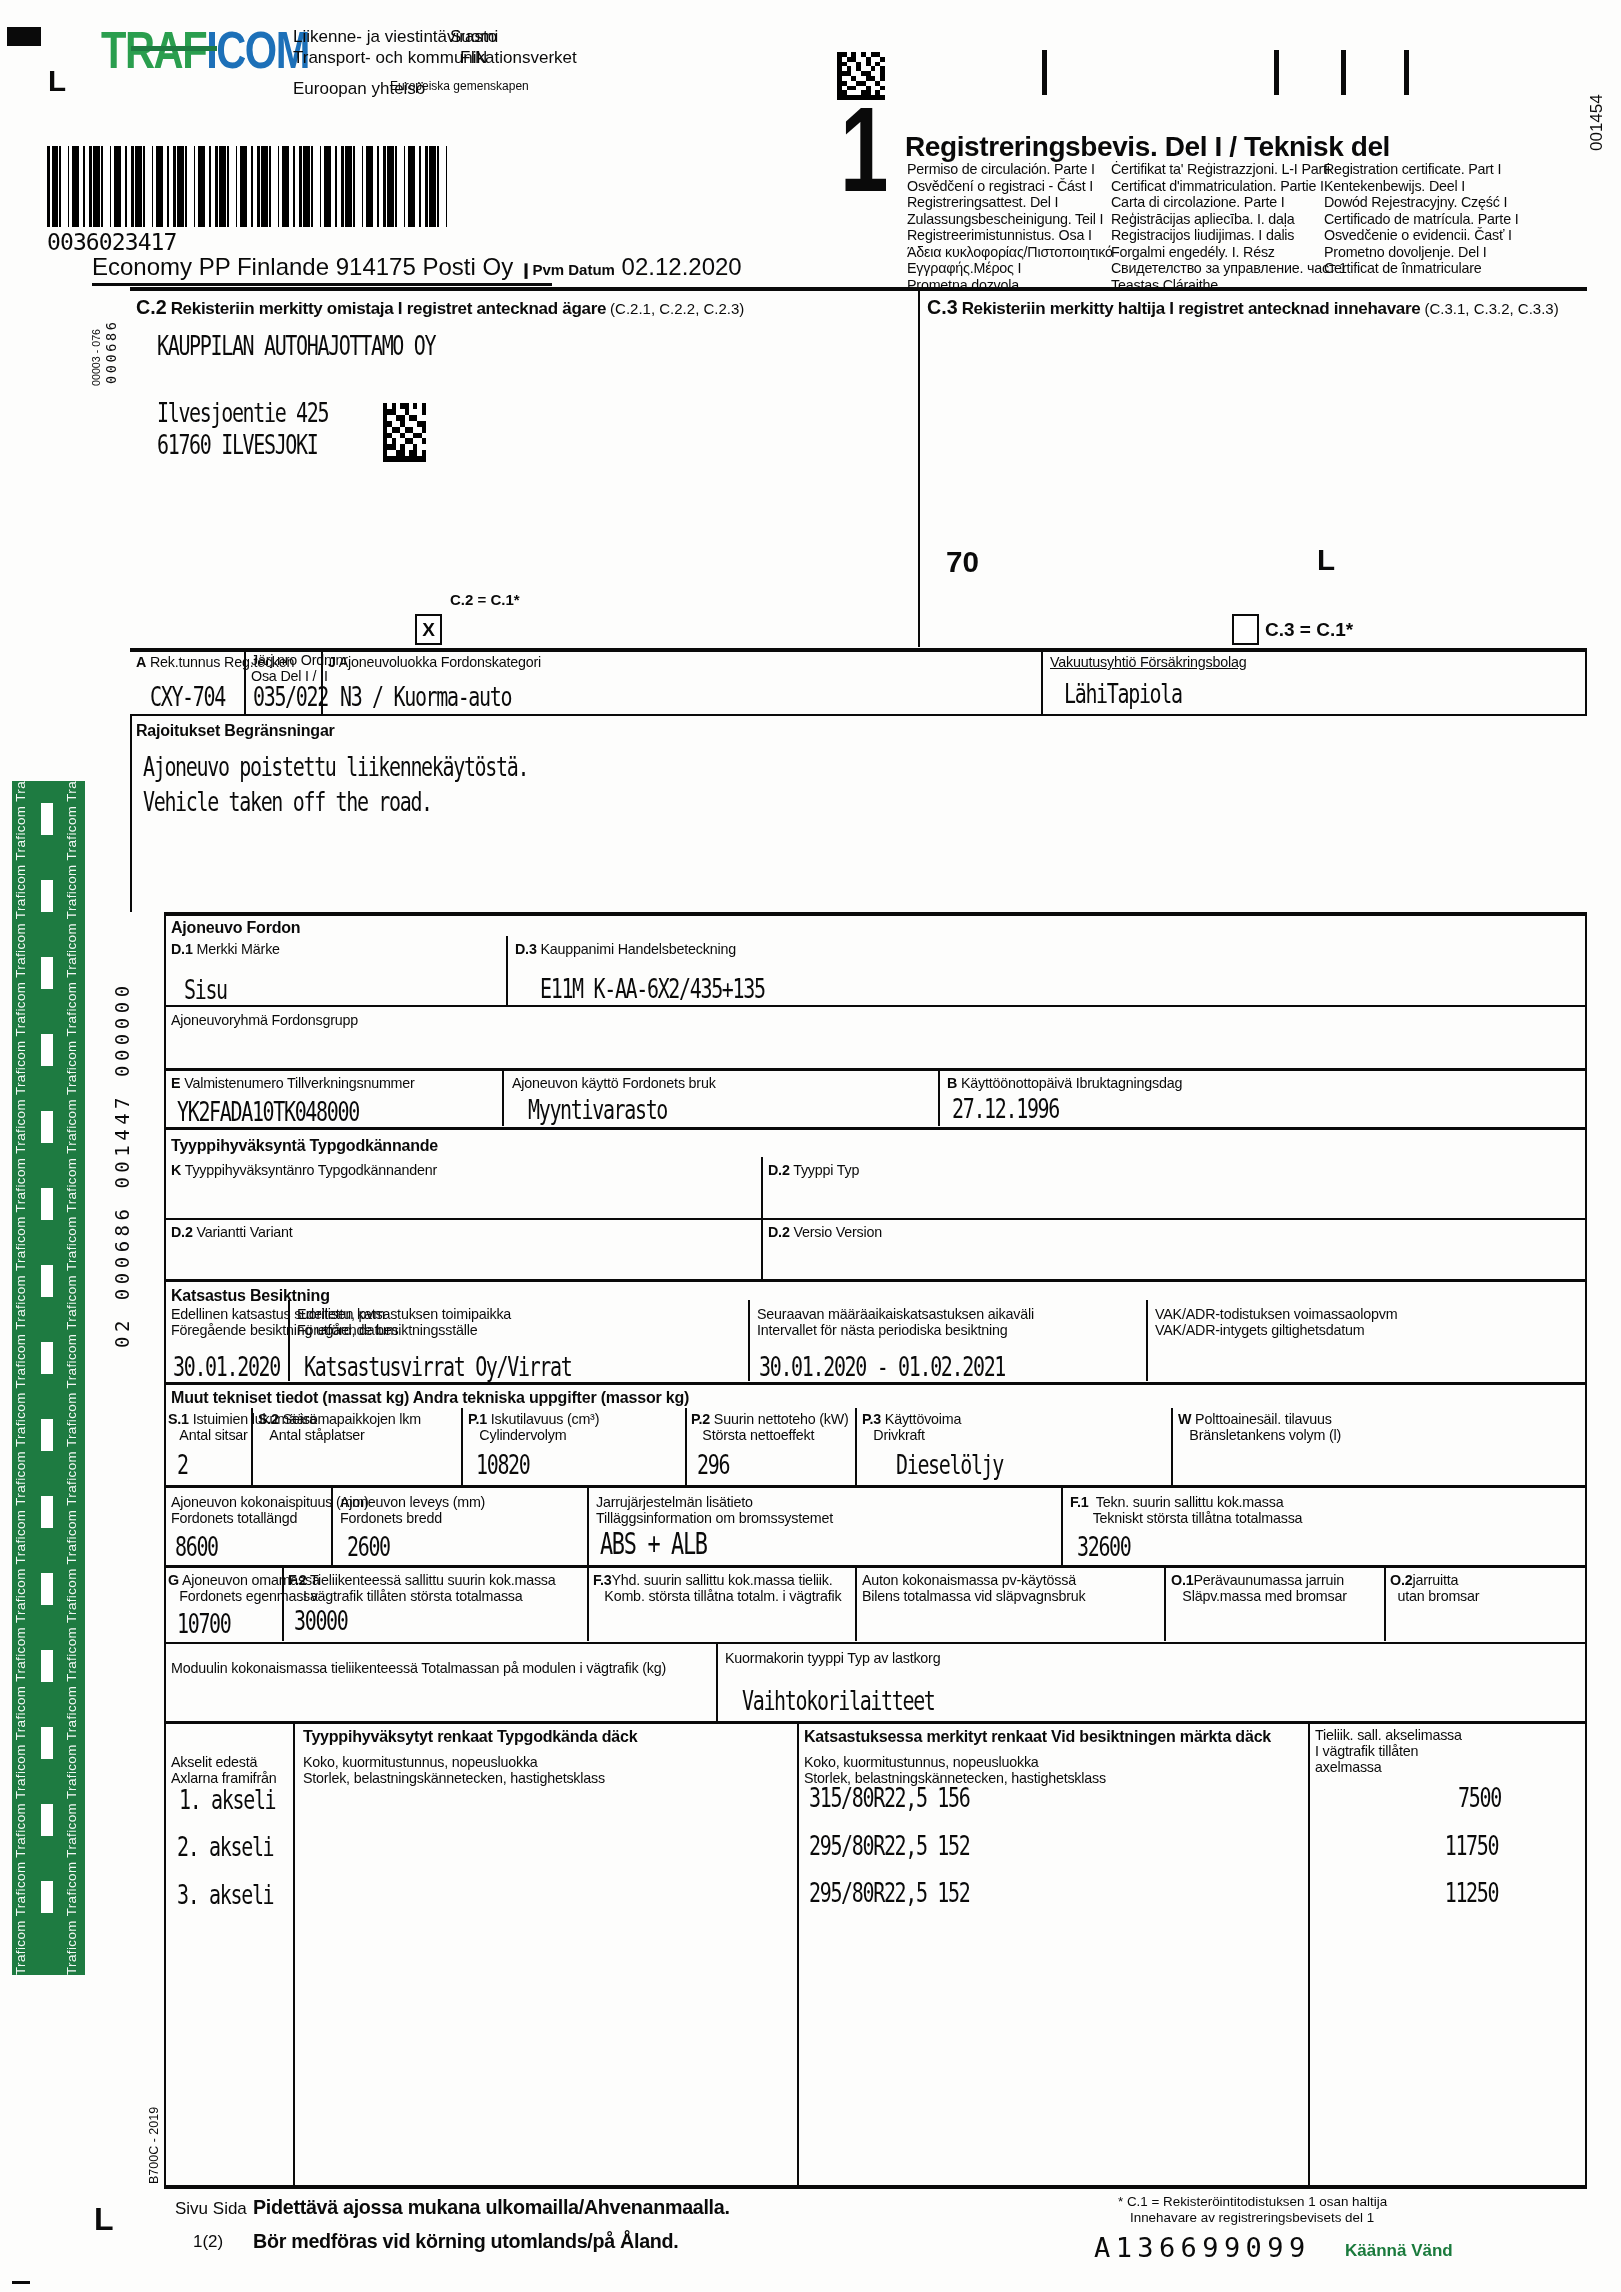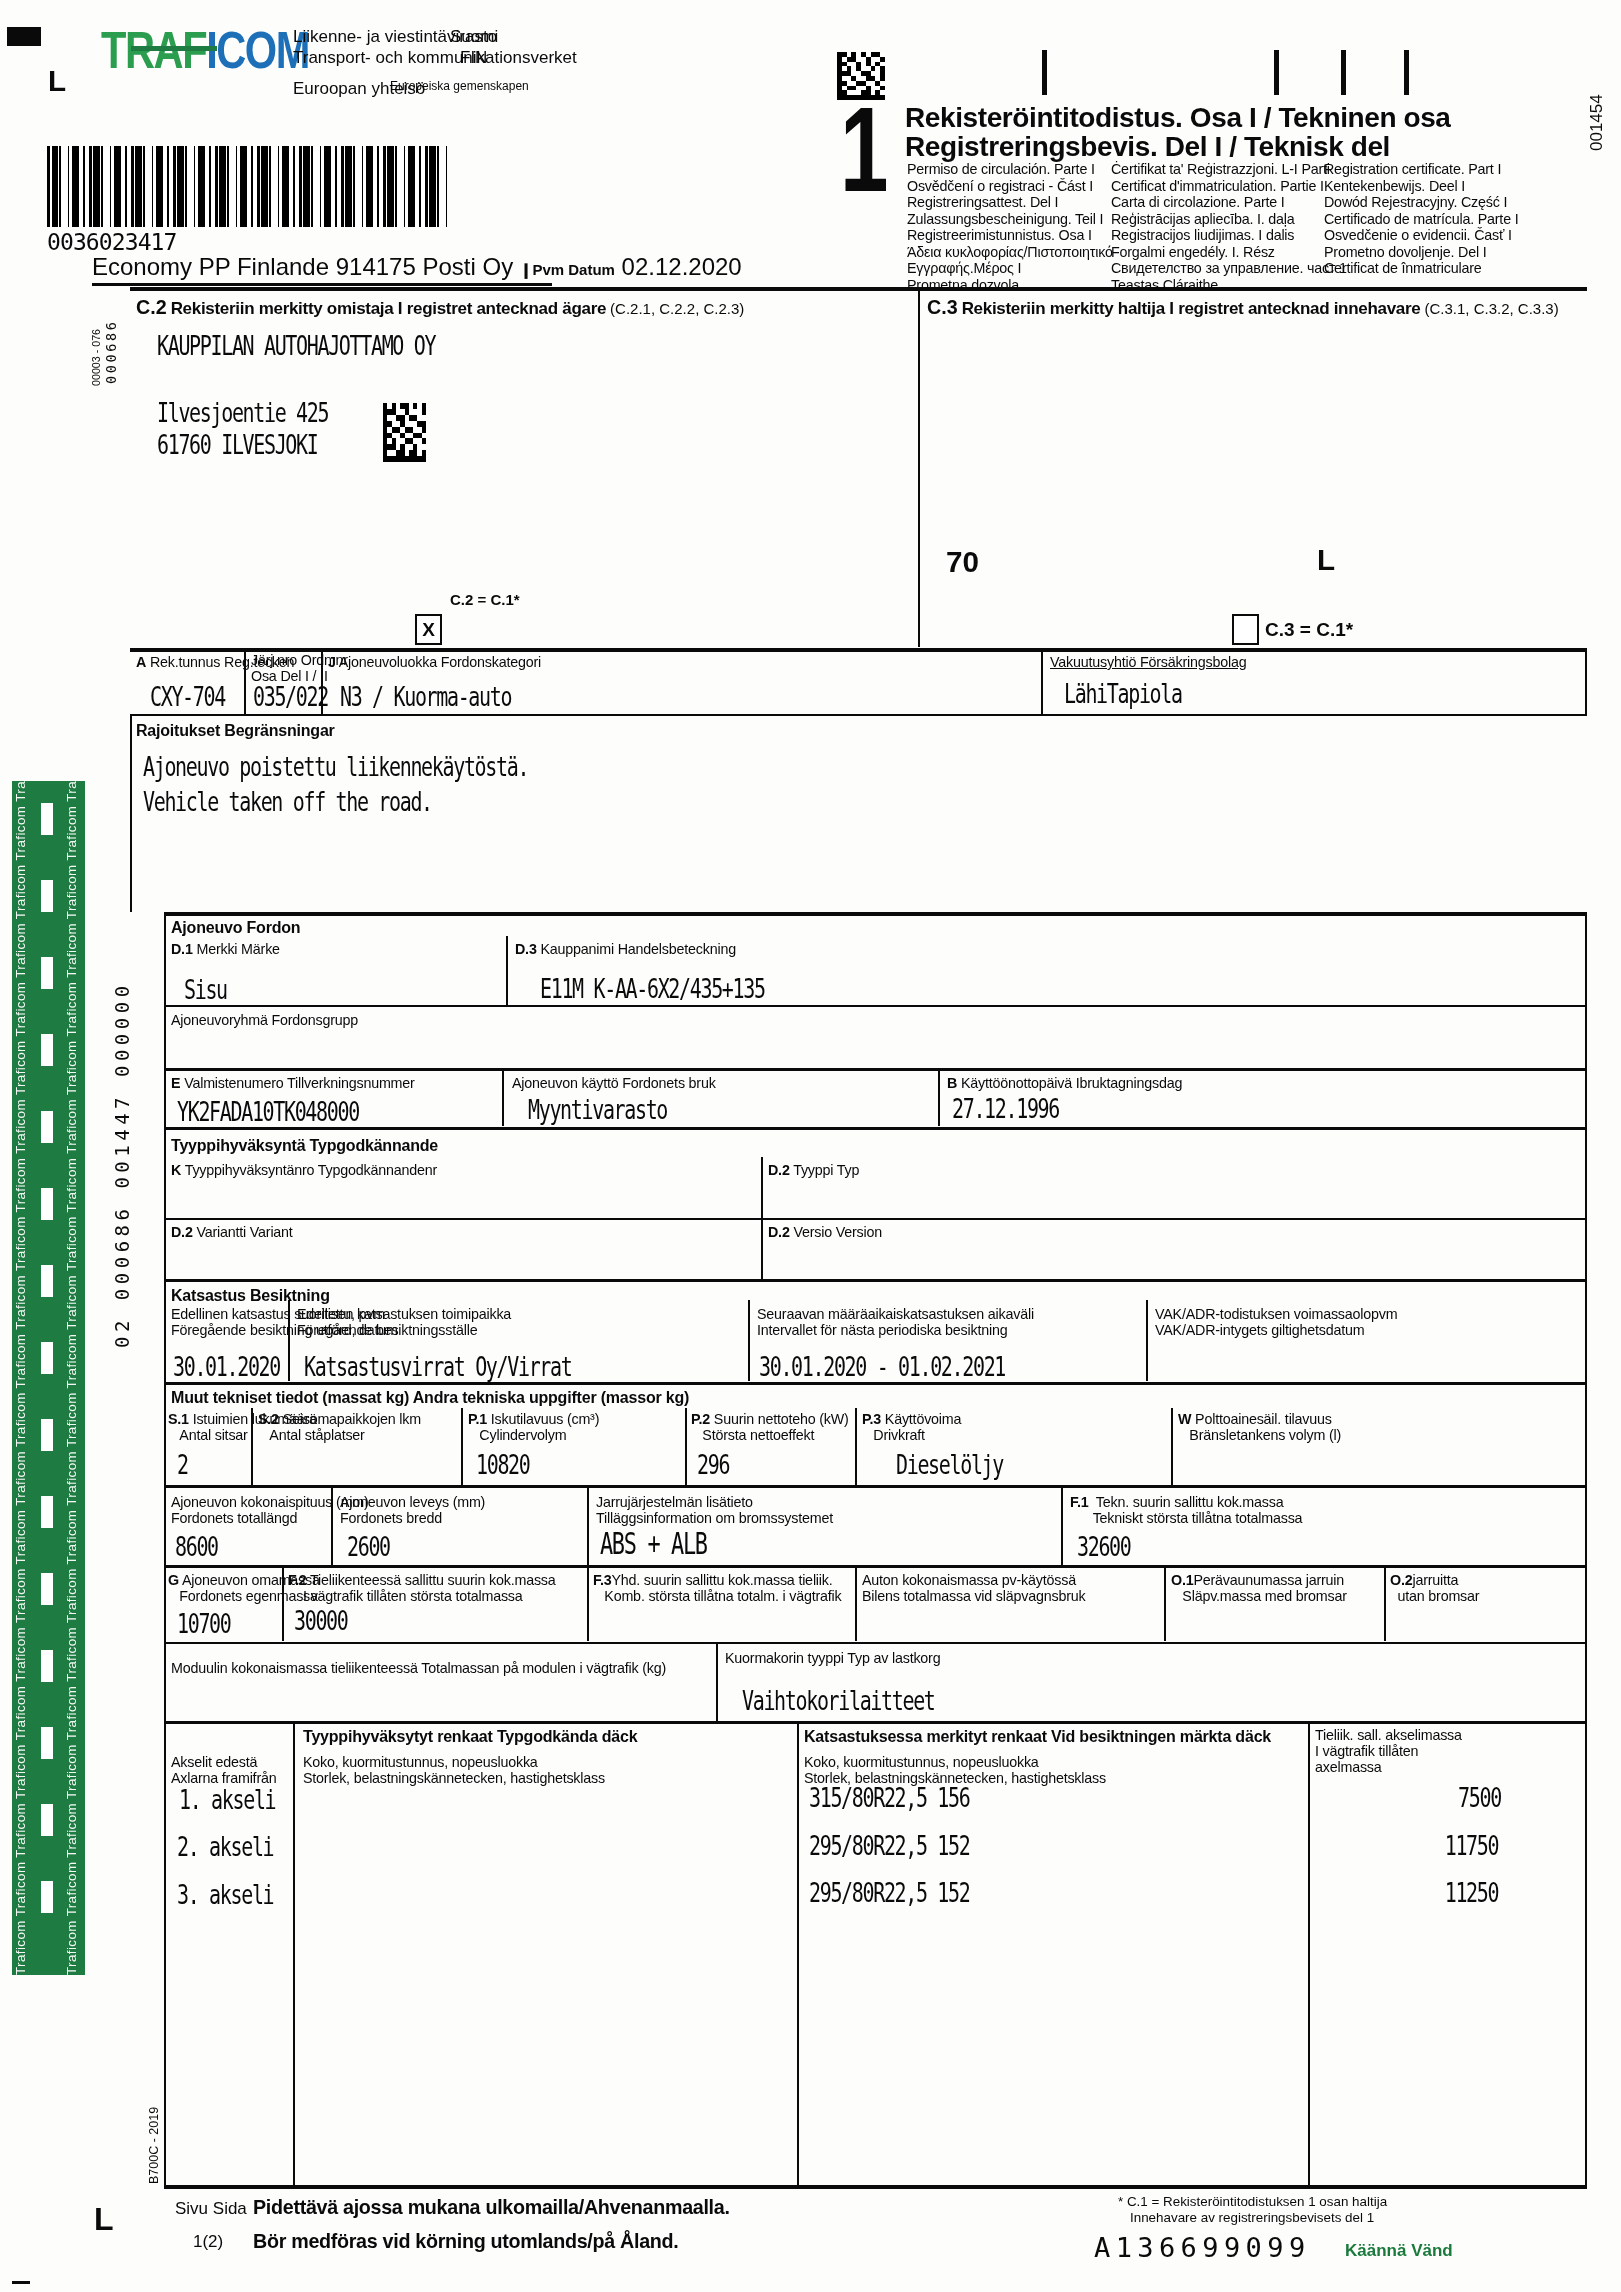--- a/index.html
+++ b/index.html
@@ -56,21 +56,20 @@
   <div class="tick" style="left:1042px;"></div>
   <div class="tick" style="left:1274px;"></div>
   <div class="tick" style="left:1341px;"></div>
   <div class="tick" style="left:1404px;"></div>
 
   <svg class="abs" style="left:837px;top:52px;" width="48" height="48" viewBox="0 0 10 10" shape-rendering="crispEdges">
     <rect x="0" y="0" width="10" height="10" fill="#fff"></rect>
     <path fill="#000" d="M0 0h1v10H0zM0 9h10v1H0zM1 0h1v1H1zM3 0h1v1H3zM5 0h1v1H5zM7 0h2v1H7zM9 1h1v1H9zM2 1h2v1H2zM6 1h1v2H6zM1 2h1v1H1zM4 2h1v2H4zM8 2h1v1H8zM2 3h1v1H2zM7 3h1v1H7zM9 3h1v2H9zM1 4h2v1H1zM5 4h2v1H5zM3 5h1v1H3zM6 5h2v1H6zM9 5h1v1H9zM1 6h1v1H1zM4 6h2v1H4zM8 6h1v1H8zM2 7h2v1H2zM6 7h1v1H6zM9 7h1v1H9zM1 8h1v1H1zM5 8h2v1H5zM8 8h1v1H8z"></path>
   </svg>
   <div class="abs big1" style="left:840px;top:100px;">1</div>
-  <div class="abs title" style="left:905px;top:104px;">Rekisteröintitodistus. Osa I / Tekninen osa</div>
   <div class="abs title" style="left:905px;top:133px;">Registreringsbevis. Del I / Teknisk del</div>
   <div class="abs trcol" style="left:907px;top:161px;">
       <div>Permiso de circulación. Parte I</div>
       <div>Osvědčení o registraci - Část I</div>
       <div>Registreringsattest. Del I</div>
       <div>Zulassungsbescheinigung. Teil I</div>
       <div>Registreerimistunnistus. Osa I</div>
       <div>Άδεια κυκλοφορίας/Πιστοποιητικό</div>
       <div>Εγγραφής.Μέρος I</div>
       <div>Prometna dozvola</div>

